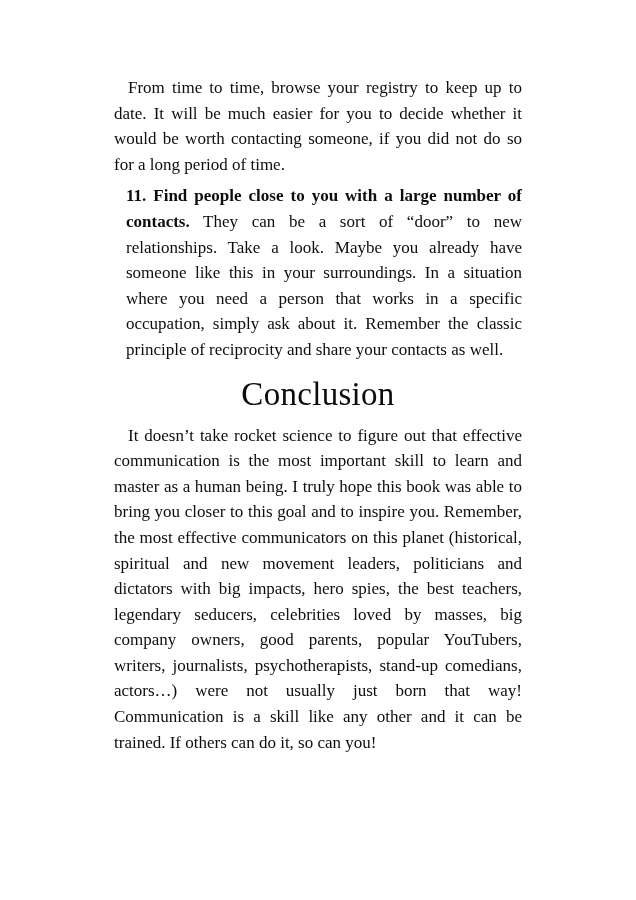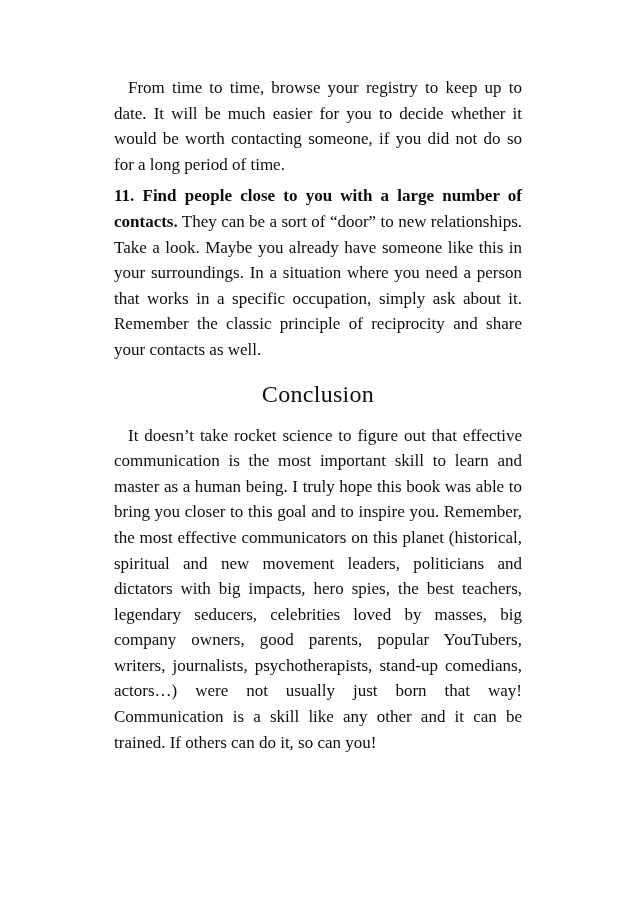--- a/index.html
+++ b/index.html
@@ -27,23 +27,24 @@
     line-height: 25.6px;
     text-align: justify;
     text-justify: inter-word;
   }
   p.indent {
     text-indent: 14px;
     font-family: Liberation Serif, serif;
   }
   p.no-indent {
     text-indent: 0;
+    margin-left: 12px;
   }
   h1.chapter-heading {
-    font-size: 24px;
+    font-size: 33px;
     line-height: 40px;
     font-weight: 400;
     text-align: center;
     margin: 11px 0 9px 0;
     letter-spacing: 0.3px;
   }
   .seg-bold {
     font-weight: bold;
   }
 </style>

